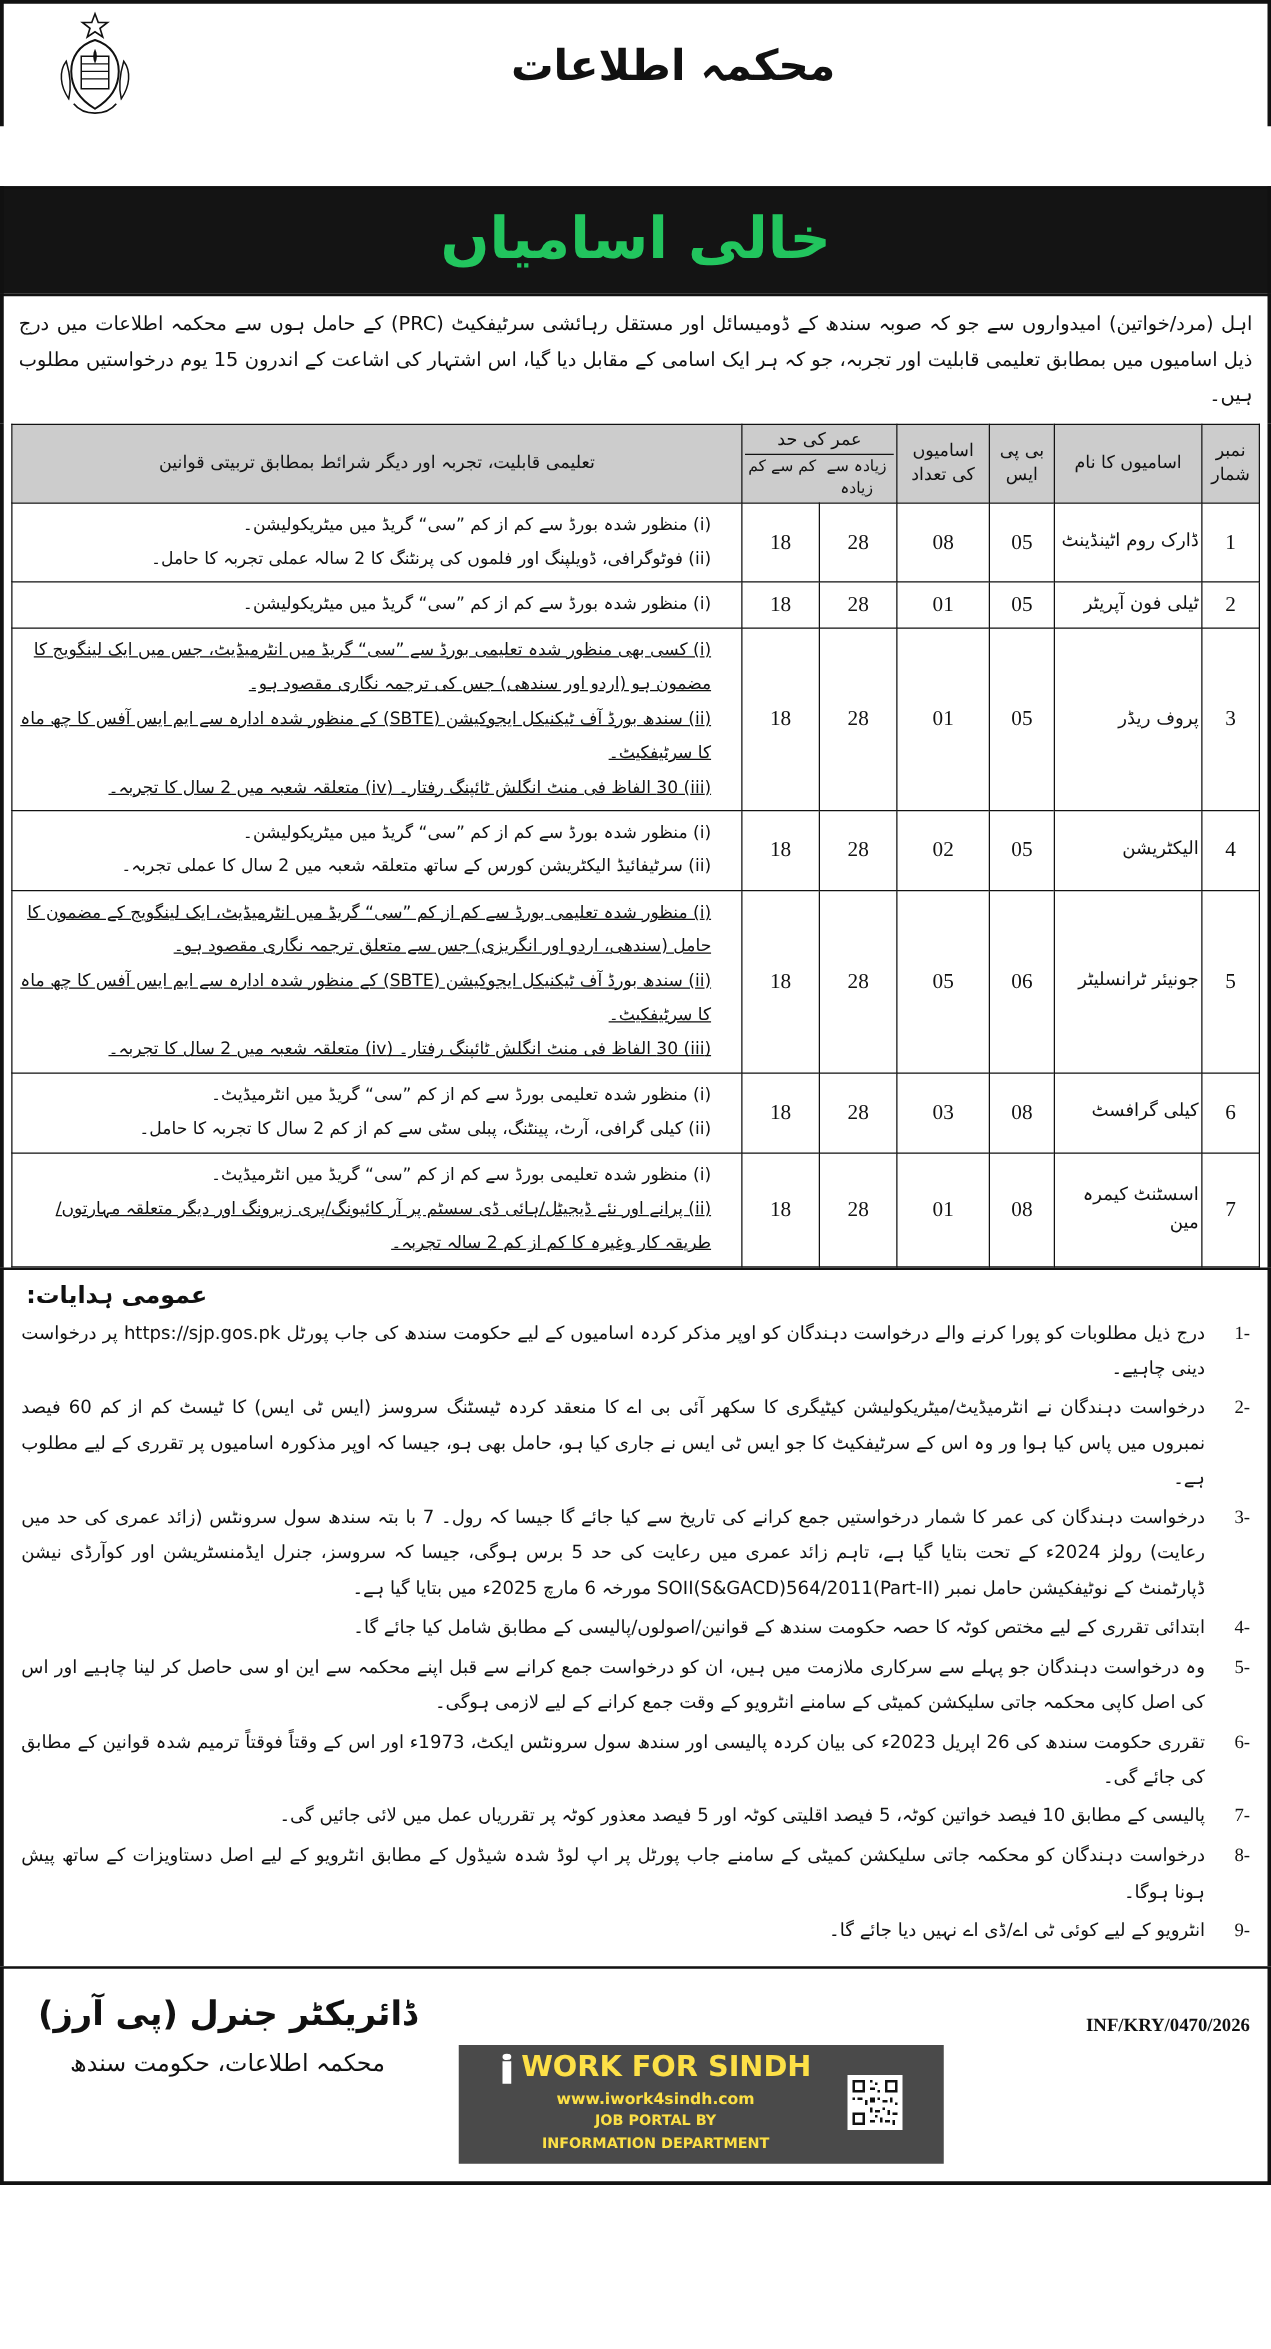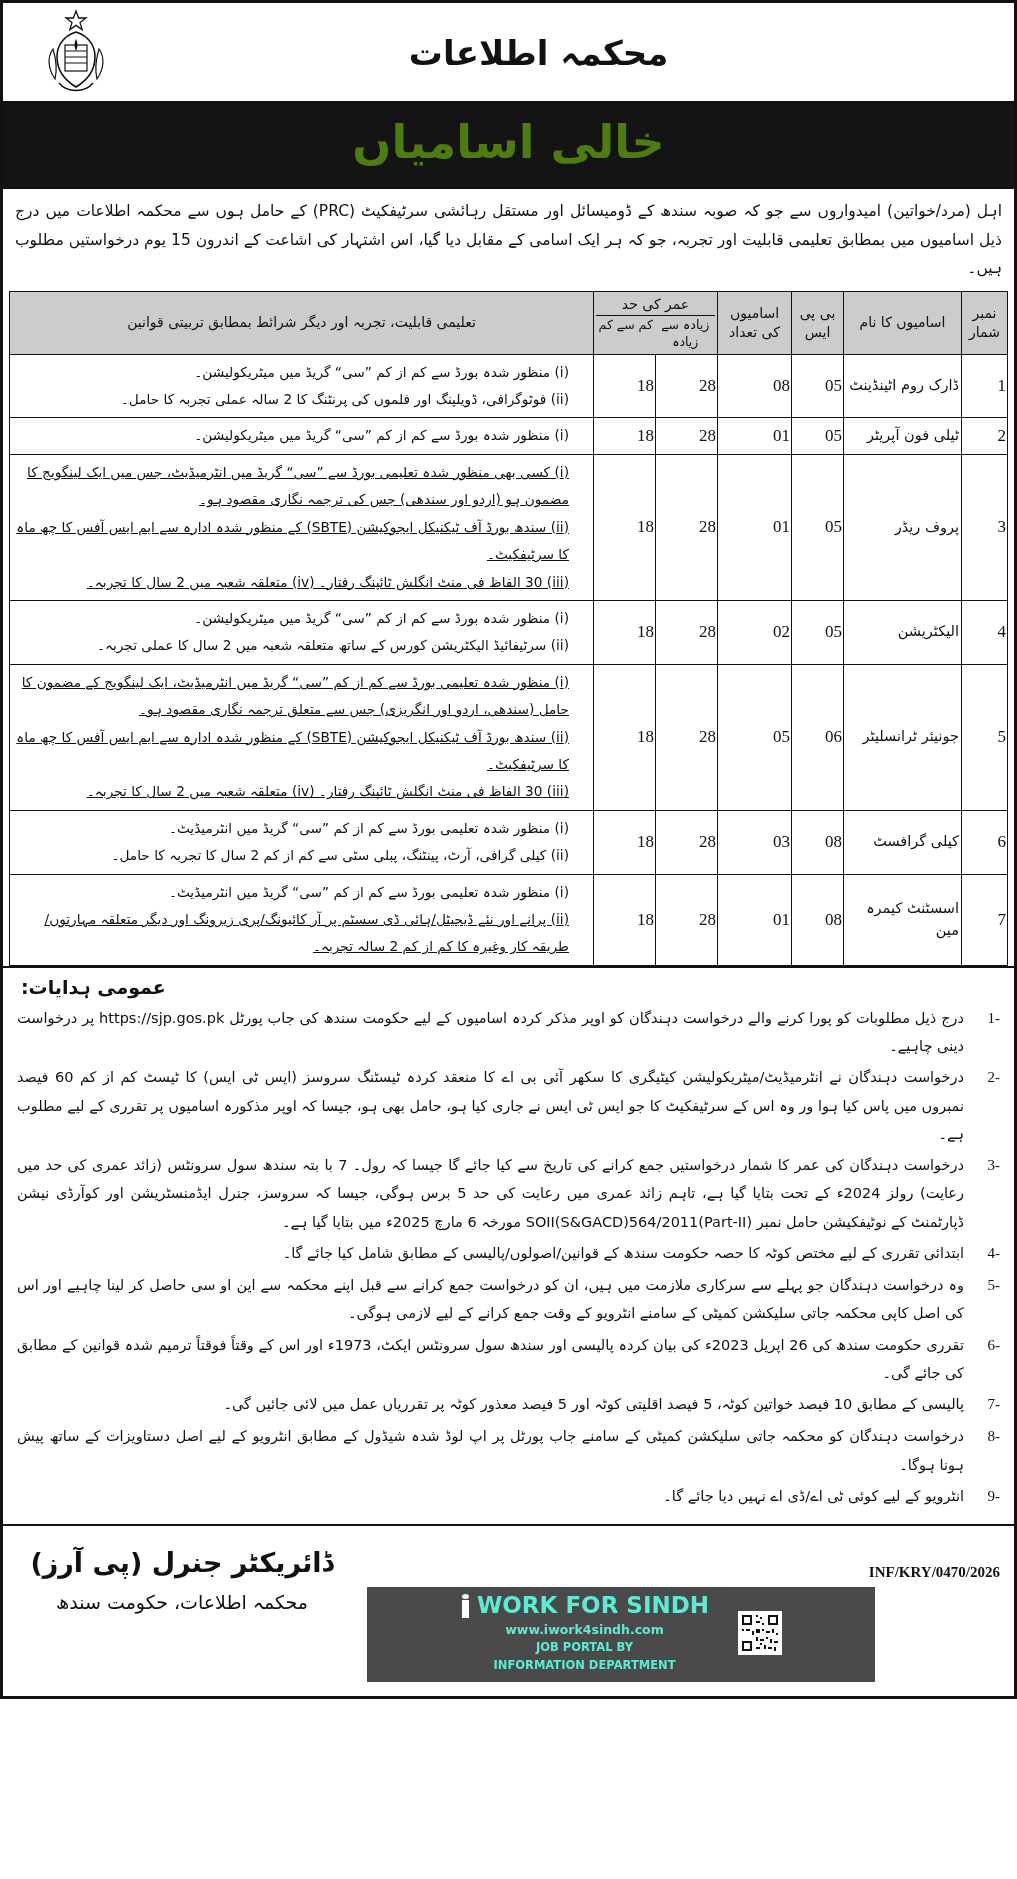--- a/index.html
+++ b/index.html
@@ -54,28 +54,28 @@
     font-weight: bold;
     font-size: 34px;
     letter-spacing: 5px;
     line-height: 1.15;
     direction: rtl;
     margin-top: 2px;
   }
 
   .black-banner {
     background: #141414;
-    color: #4d7c0f;
+    color: #22c55e;
     border: 3px solid #111;
     border-top: 2px solid #111;
     border-bottom: none;
     text-align: center;
     padding: 4px 0 10px 0;
     height: 86px;
-    display:flex; align-items:center; justify-content:center;
+    display:flex; align-items:center; justify-content:center;margin-top:48px;
   }
   .black-banner span {
     font-family: "DejaVu Sans", "Liberation Sans", sans-serif;
     font-weight: bold;
     font-size: 46px;
     letter-spacing: 8px;
     direction: rtl;
   }
 
   
@@ -118,20 +118,21 @@
   }
   .col-sno   { width: 46px; }
   .col-post  { width: 118px; }
   .col-bps   { width: 52px; }
   .col-count { width: 74px; }
   .col-agemax{ width: 62px; }
   .col-agemin{ width: 62px; }
   .col-qual  { width: auto; }
 
   td.sno, td.bps, td.count, td.agemax, td.agemin {
+    text-align: center;
     font-size: 17px;
     font-family: "Liberation Serif", "DejaVu Serif", serif;
   }
   td.post {
     text-align: right;
     font-size: 14.5px;
     line-height: 1.5;
     padding: 4px 2px;
   }
   td.qual {
@@ -230,22 +231,22 @@
     align-self: flex-start;
     direction: ltr;
     font-family: "Liberation Serif", serif;
     font-weight: bold;
     font-size: 15px;
     margin: 14px 0 6px 0;
     padding-left: 8px;
   }
   .iwork {
     background: #4a4a4a;
-    color: #5eead4;
-    width: 508px;
+    color: #fde047;
+    width: 388px;
     direction: ltr;
     padding: 6px 10px 8px 10px;
     display: flex;
     align-items: center;
     justify-content: center;
     gap: 29px;
     align-self: flex-end;
     margin-left: 20px;
   }
   .iwork-main { text-align: center; font-family:"DejaVu Sans","Liberation Sans",sans-serif; }

